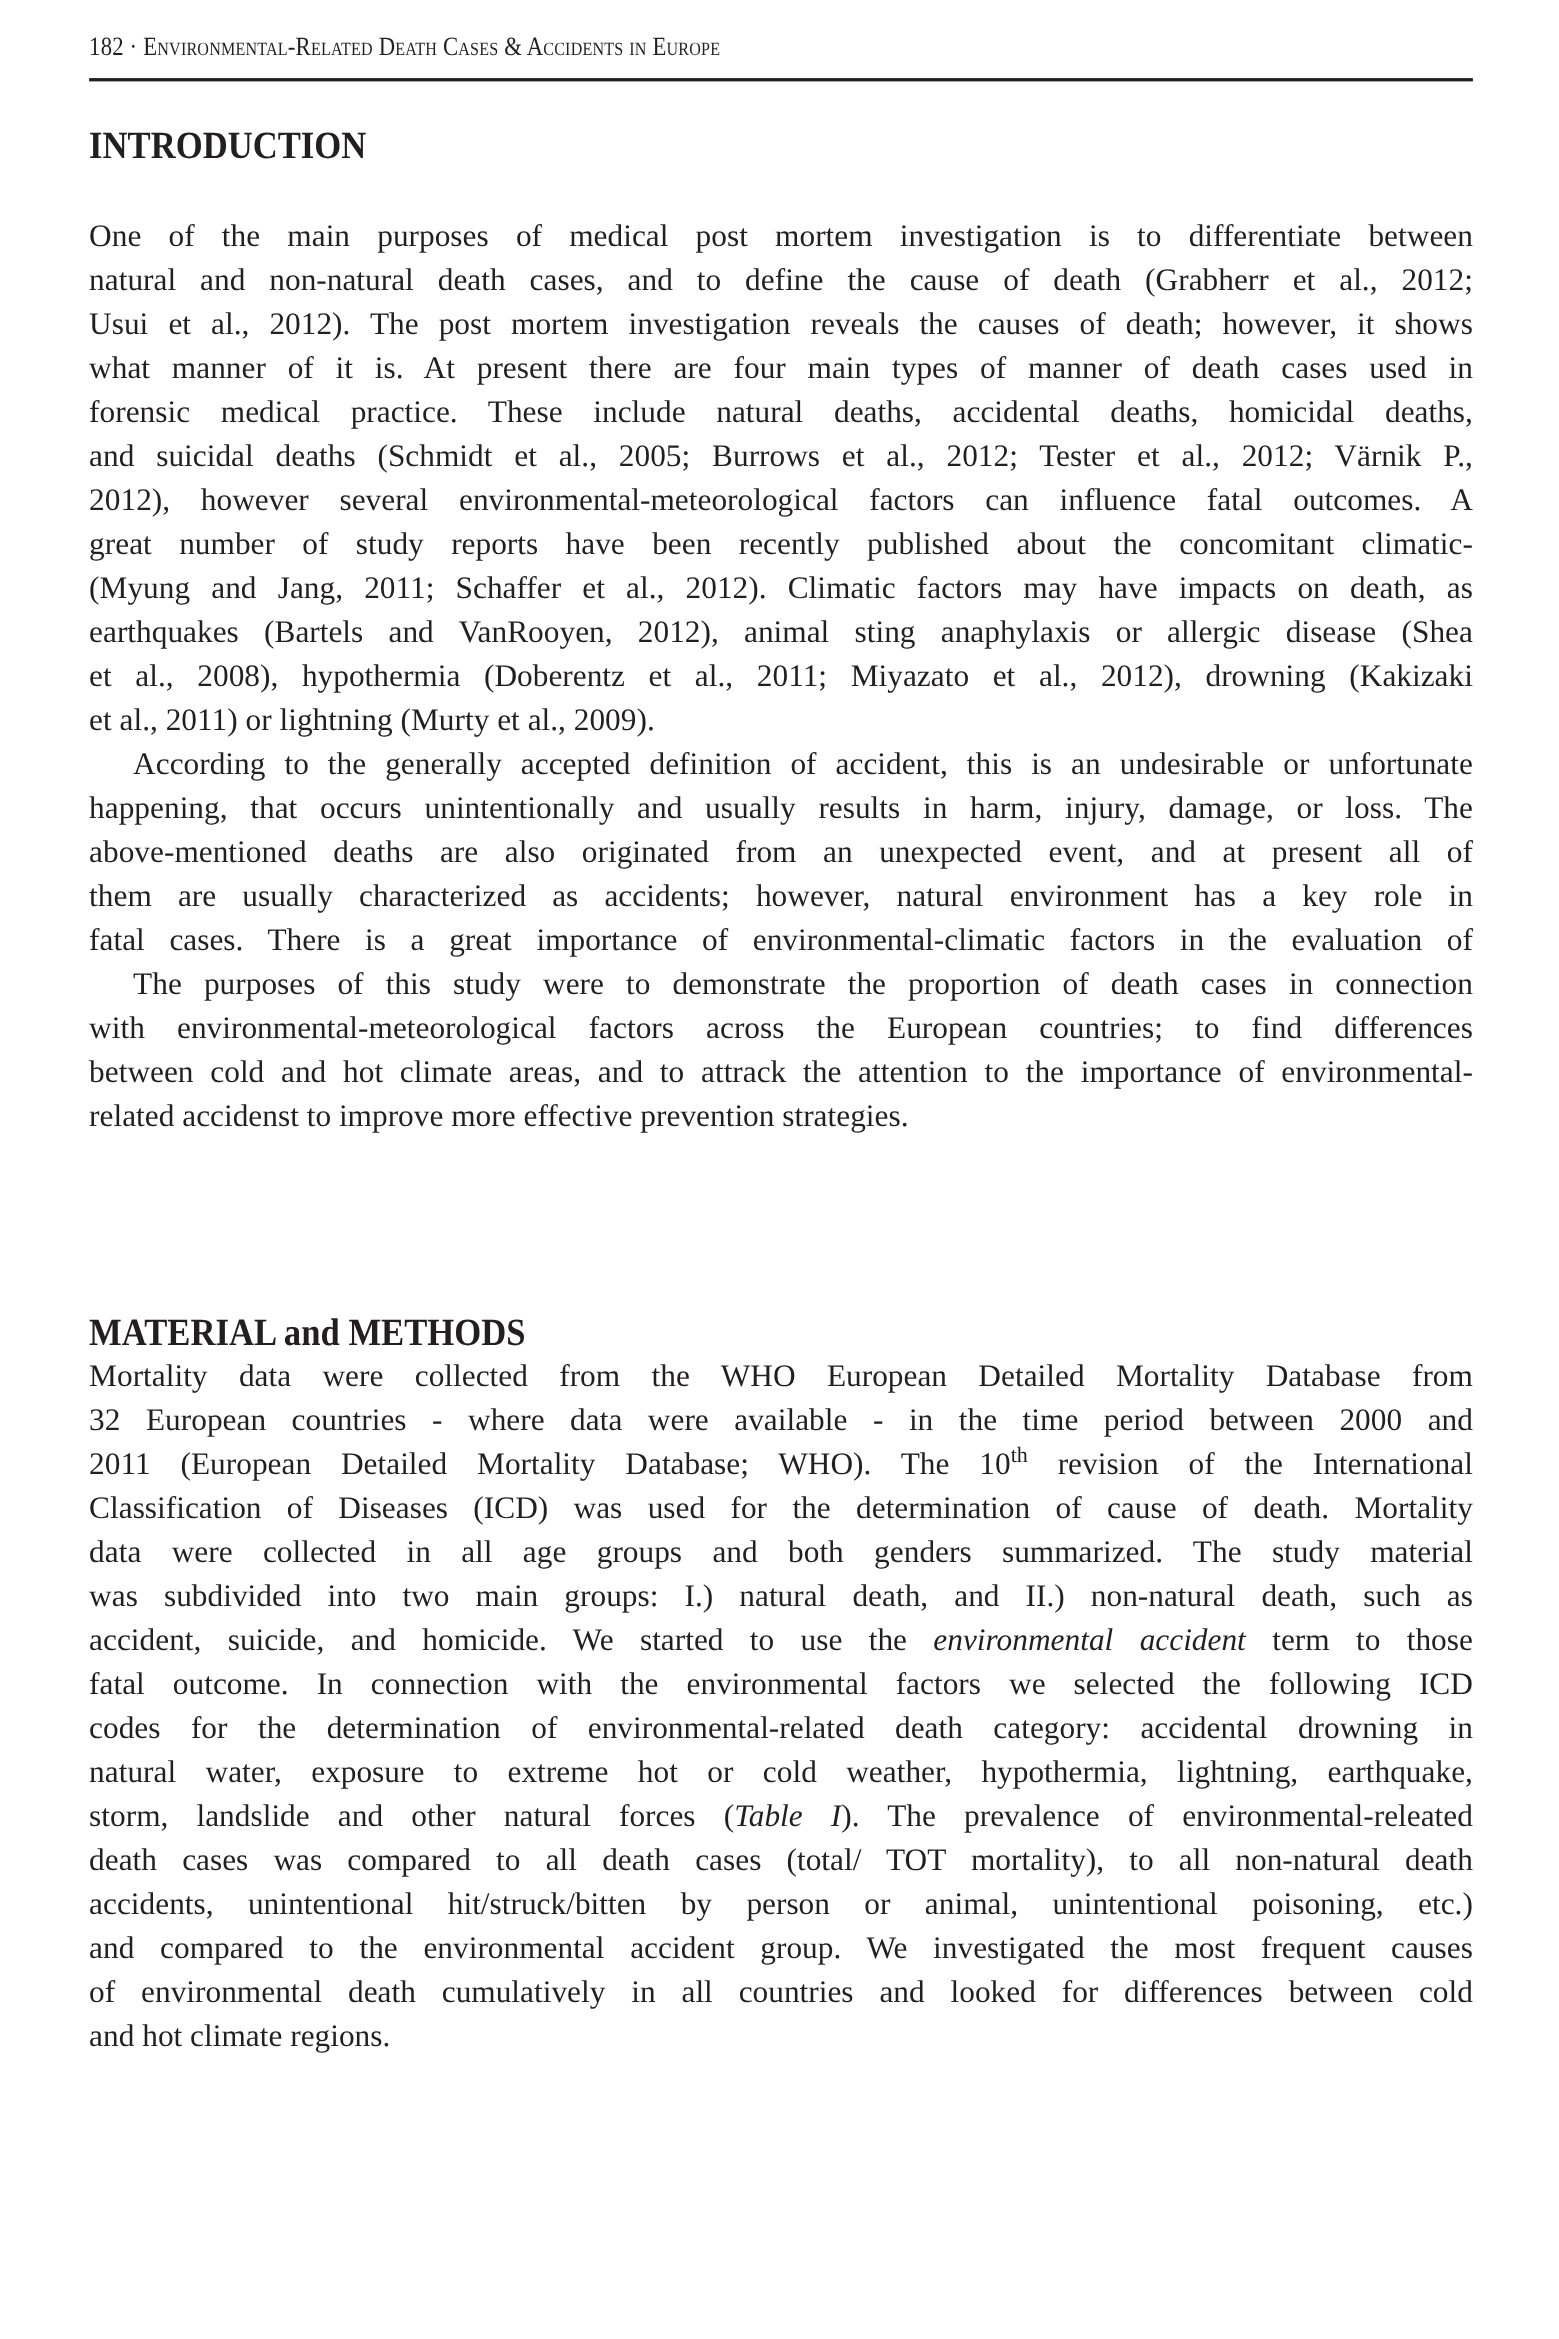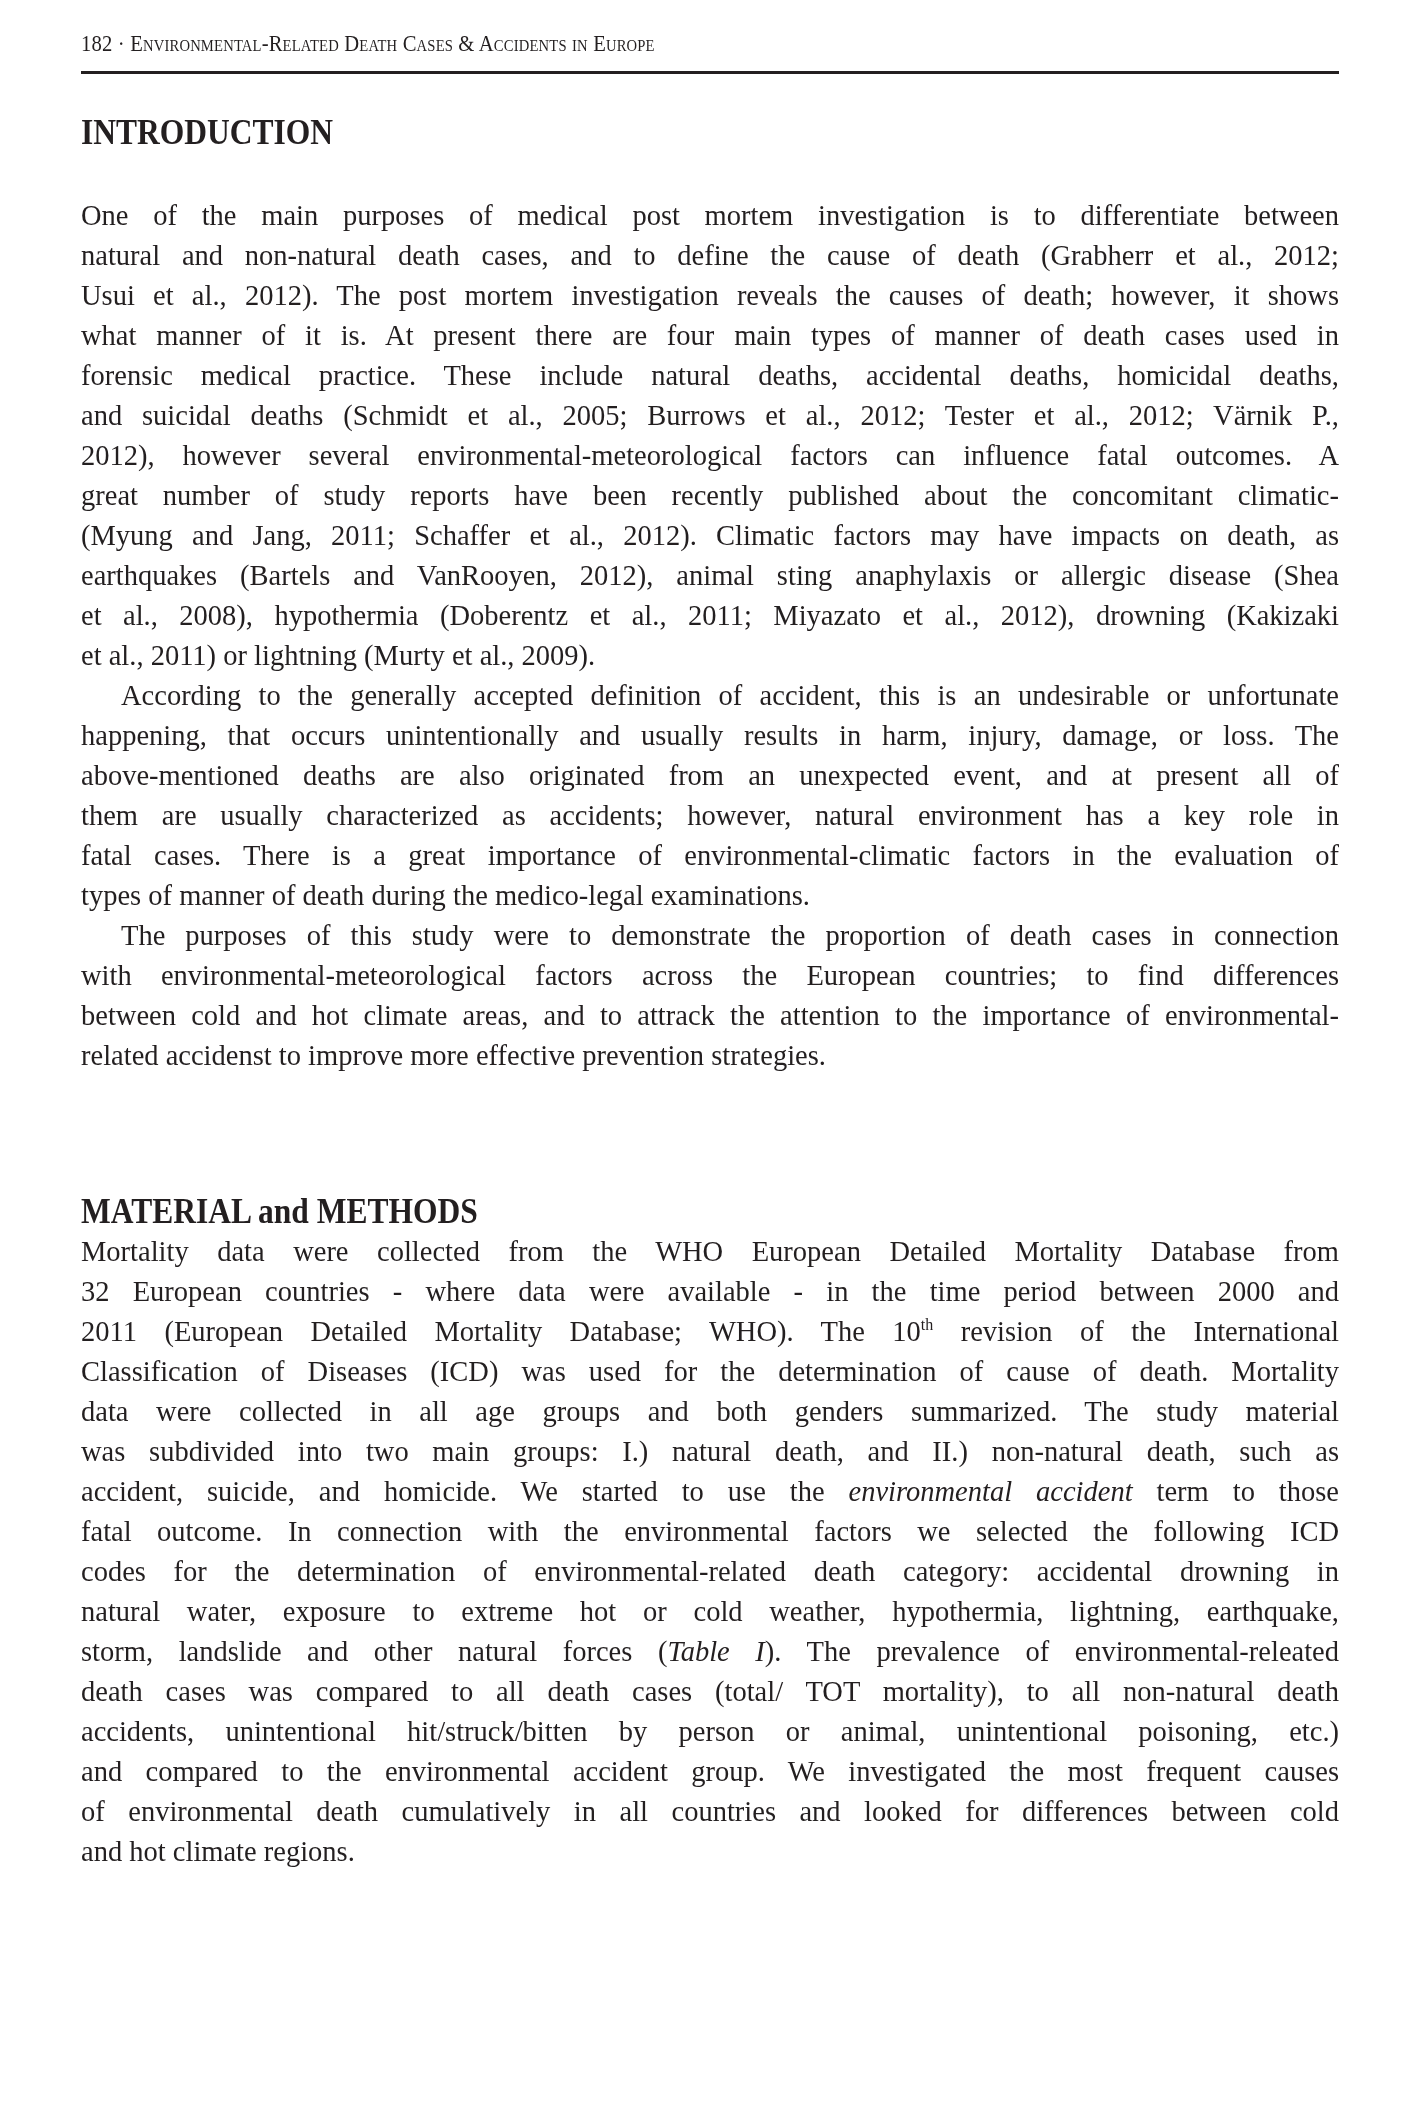--- a/index.html
+++ b/index.html
@@ -17,21 +17,21 @@
   #h-methods { top: 1192px; }
   .body-block { position: absolute; left: 0; width: 1258px; }
   #intro-block { top: 196px; }
   #methods-block { top: 1232px; }
   .line { display: block; height: 40px; line-height: 40px; font-size: 28.5px;
           text-align: justify; text-align-last: justify; white-space: nowrap; overflow: visible; }
   .line.justify { white-space: normal; }
   .line.last { text-align-last: left; }
   .line.indent { padding-left: 40px; }
   em { font-style: italic; font-family: Liberation Serif, serif; }
-  sup { font-size: 16px; line-height: 0; vertical-align: 11px; }
+  sup { font-size: 20px; line-height: 0; vertical-align: 11px; }
 </style>
 </head>
 <body>
 
 <div class="page">
   <div class="running-head">
     <span>182</span>
     <span>·</span>
     <span>Environmental-Related Death Cases &amp; Accidents in Europe</span>
   </div>
@@ -52,21 +52,20 @@
         <span class="line justify">earthquakes (Bartels and VanRooyen, 2012), animal sting anaphylaxis or allergic disease (Shea</span>
         <span class="line justify">et al., 2008), hypothermia (Doberentz et al., 2011; Miyazato et al., 2012), drowning (Kakizaki</span>
         <span class="line justify last">et al., 2011) or lightning (Murty et al., 2009).</span>
       </div>
       <div class="paragraph">
         <span class="line justify indent">According to the generally accepted definition of accident, this is an undesirable or unfortunate</span>
         <span class="line justify">happening, that occurs unintentionally and usually results in harm, injury, damage, or loss. The</span>
         <span class="line justify">above-mentioned deaths are also originated from an unexpected event, and at present all of</span>
         <span class="line justify">them are usually characterized as accidents; however, natural environment has a key role in</span>
         <span class="line justify">fatal cases. There is a great importance of environmental-climatic factors in the evaluation of</span>
-        <span class="line justify last">types of manner of death during the medico-legal examinations.</span>
       </div>
       <div class="paragraph">
         <span class="line justify indent">The purposes of this study were to demonstrate the proportion of death cases in connection</span>
         <span class="line justify">with environmental-meteorological factors across the European countries; to find differences</span>
         <span class="line justify">between cold and hot climate areas, and to attrack the attention to the importance of environmental-</span>
         <span class="line justify last">related accidenst to improve more effective prevention strategies.</span>
       </div>
     </div>
 
   <h2 class="section-heading" id="h-methods">MATERIAL and METHODS</h2>

